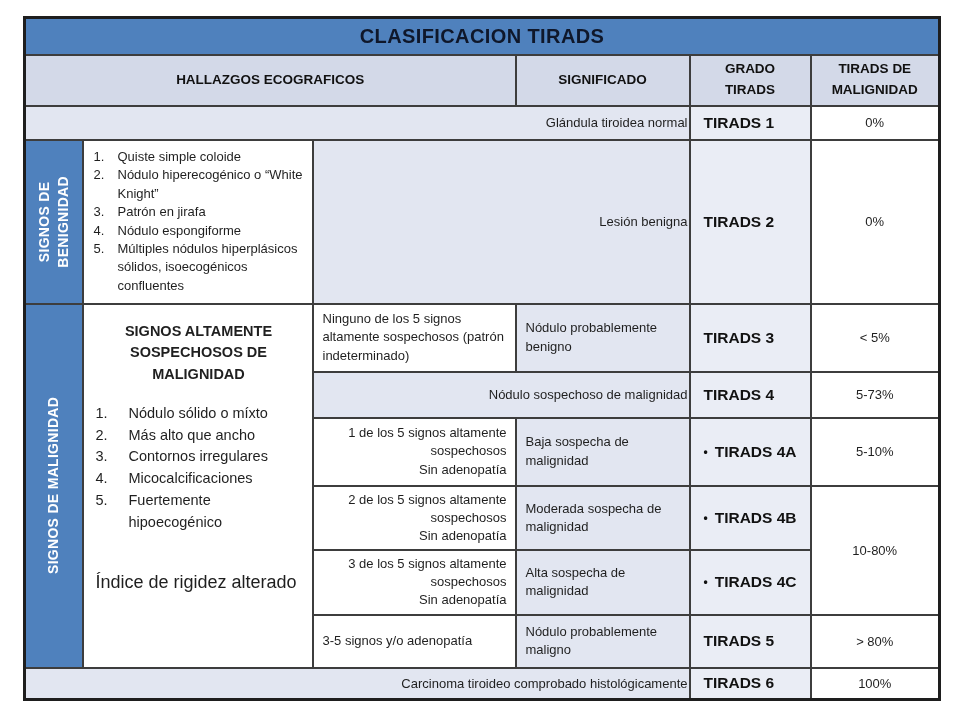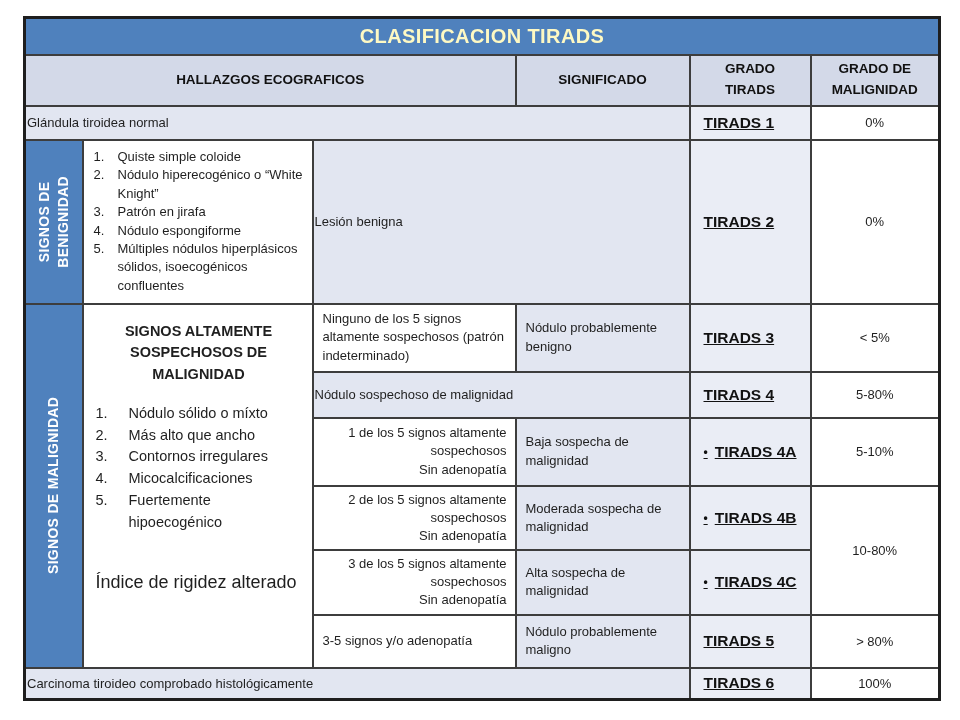--- a/index.html
+++ b/index.html
@@ -38,21 +38,21 @@
   tr.h-r3     { height: 68px; }
   tr.h-r4     { height: 46px; margin-left: 12px; }
   tr.h-r4a    { height: 68px; }
   tr.h-r4b    { height: 60px; }
   tr.h-r4c    { height: 64px; }
   tr.h-r5     { height: 53px; padding-left: 28px; }
   tr.h-r6     { height: 32px; }
 
   .c-title {
     background: #4f81bd;
-    color: #fef9c3;
+    color: #0f172a;
     font-weight: bold;
     font-size: 20px;
     text-align: center;
     letter-spacing: 0.4px;
   }
   .c-head {
     background: #d3d9e8;
     font-weight: bold;
     font-size: 13.5px;
     text-align: center;
@@ -75,31 +75,30 @@
   .vtext {
     transform: rotate(-90deg);
     white-space: nowrap;
     text-align: center;
     font-size: 14px;
     line-height: 1.35;
     letter-spacing: 0.3px;
   }
   .c-lav   { background: #e2e6f1; }
   .c-white { background: #ffffff; }
-  .c-center { text-align: left; }
+  .c-center { text-align: right; }
   .c-left   { text-align: left; padding: 4px 8px 4px 9px; line-height: 1.4; }
   .c-grade {
     background: #eaedf5;
     font-weight: bold;
     font-size: 15.5px;
     color: #111111;
     text-align: left;
     padding-left: 13px;
     white-space: nowrap;
-    text-decoration: underline;
   }
   .c-risk {
     background: #ffffff;
     text-align: center;
     font-size: 13px;
   }
   .blt { font-size: 12px; margin-right: 7px; position: relative; top: -1px; }
 
   
   .sign-list { }
@@ -139,21 +138,21 @@
     </tr>
 
     <tr class="h-head">
       <td class="c-head" colspan="3">HALLAZGOS ECOGRAFICOS</td>
       <td class="c-head">SIGNIFICADO</td>
       <td class="c-head">
         <div>GRADO</div>
         <div>TIRADS</div>
       </td>
       <td class="c-head">
-        <div>GRADO DE</div>
+        <div>TIRADS DE</div>
         <div>MALIGNIDAD</div>
       </td>
     </tr>
 
     <tr class="h-r1">
       <td class="c-lav c-center" colspan="4">Glándula tiroidea normal</td>
       <td class="c-grade">TIRADS 1</td>
       <td class="c-risk">0%</td>
     </tr>
 
@@ -229,21 +228,21 @@
       </td>
       <td class="c-white c-left">Ninguno de los 5 signos altamente sospechosos (patrón indeterminado)</td>
       <td class="c-lav c-left">Nódulo probablemente benigno</td>
       <td class="c-grade">TIRADS 3</td>
       <td class="c-risk">&lt; 5%</td>
     </tr>
 
     <tr class="h-r4">
       <td class="c-lav c-center" colspan="2">Nódulo sospechoso de malignidad</td>
       <td class="c-grade">TIRADS 4</td>
-      <td class="c-risk">5-80%</td>
+      <td class="c-risk">5-73%</td>
     </tr>
 
     <tr class="h-r4a">
       <td class="c-white c-left">
         <div class="wrap2">1 de los 5 signos altamente sospechosos</div>
         <div class="wrap2">Sin adenopatía</div>
       </td>
       <td class="c-lav c-left">Baja sospecha de malignidad</td>
       <td class="c-grade"><span class="blt">•</span><span>TIRADS 4A</span></td>
       <td class="c-risk">5-10%</td>

